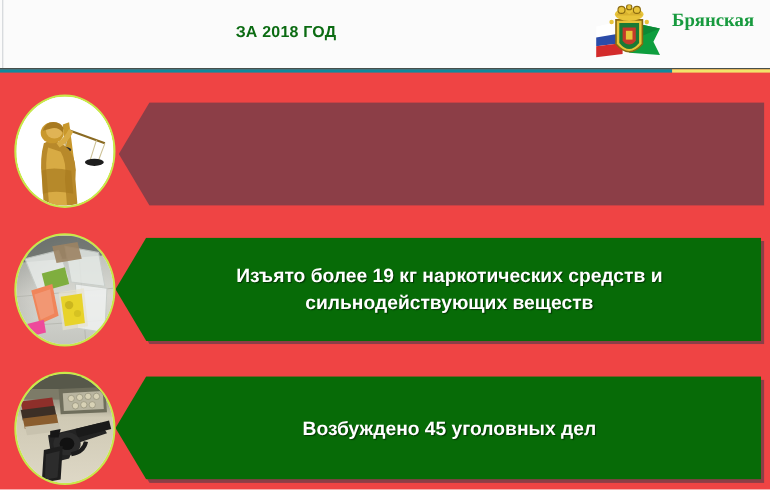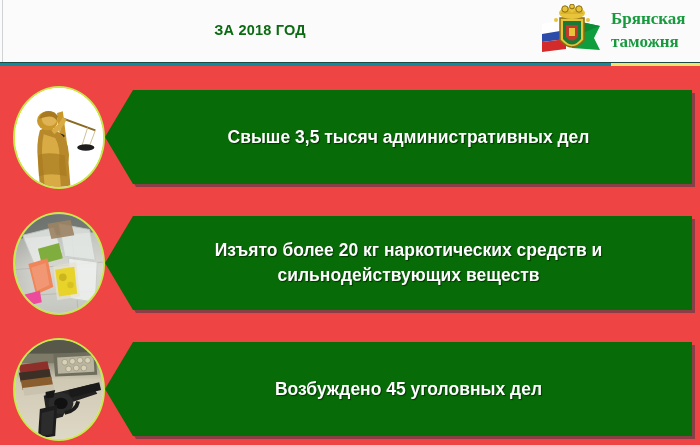--- a/index.html
+++ b/index.html
@@ -187,34 +187,30 @@
         <path d="M24 10 Q30 2 36 9 Q42 2 48 10 Z" fill="#d9b22f"></path>
         <circle cx="29" cy="5" r="3.2" fill="#e8c43a" stroke="#8a6a10" stroke-width="1"></circle>
         <circle cx="43" cy="5" r="3.2" fill="#e8c43a" stroke="#8a6a10" stroke-width="1"></circle>
         <circle cx="36" cy="2.5" r="2.4" fill="#e8c43a" stroke="#8a6a10" stroke-width="1"></circle>
 
         <circle cx="20" cy="16" r="2" fill="#e8c43a"></circle>
         <circle cx="52" cy="16" r="2" fill="#e8c43a"></circle>
       </svg>
       <div class="logo-text">
         <span>Брянская</span>
-        <span>таможня</span>
       </div>
     </div>
   </div>
 
   <div class="rule-dark"></div>
   <div class="rule-teal"></div>
   <div class="rule-yellow"></div>
 
   <div class="row row-1">
     <div class="banner-shadow"></div>
-    <div class="banner">
-      <div class="banner-text">Свыше 3,5 тысяч административных дел</div>
-    </div>
     <div class="oval">
       <div class="oval-inner justice-bg">
         <svg viewBox="0 0 92 103" width="100%" height="100%">
           <rect x="0" y="0" width="92" height="103" fill="#ffffff"></rect>
 
           <g stroke="#8a6a22" stroke-width="2" fill="none">
             <line x1="40" y1="28" x2="84" y2="44"></line>
           </g>
 
           <path d="M44 26 L50 24 L56 70 L48 72 Z" fill="#c9982c"></path>
@@ -241,21 +237,21 @@
 
           <path d="M38 44 Q46 38 50 30 L54 33 Q49 43 41 48 Z" fill="#d8ab44"></path>
         </svg>
       </div>
     </div>
   </div>
 
   <div class="row row-2">
     <div class="banner-shadow"></div>
     <div class="banner">
-      <div class="banner-text">Изъято более 20 кг наркотических средств и
+      <div class="banner-text">Изъято более 19 кг наркотических средств и
 сильнодействующих веществ</div>
     </div>
     <div class="oval">
       <div class="oval-inner drugs-bg">
         <svg viewBox="0 0 92 103" width="100%" height="100%">
 
           <g stroke="#b4b5ad" stroke-width="1" opacity=".8">
             <line x1="0" y1="58" x2="92" y2="50"></line>
             <line x1="0" y1="86" x2="92" y2="80"></line>
             <line x1="58" y1="0" x2="66" y2="103"></line>

